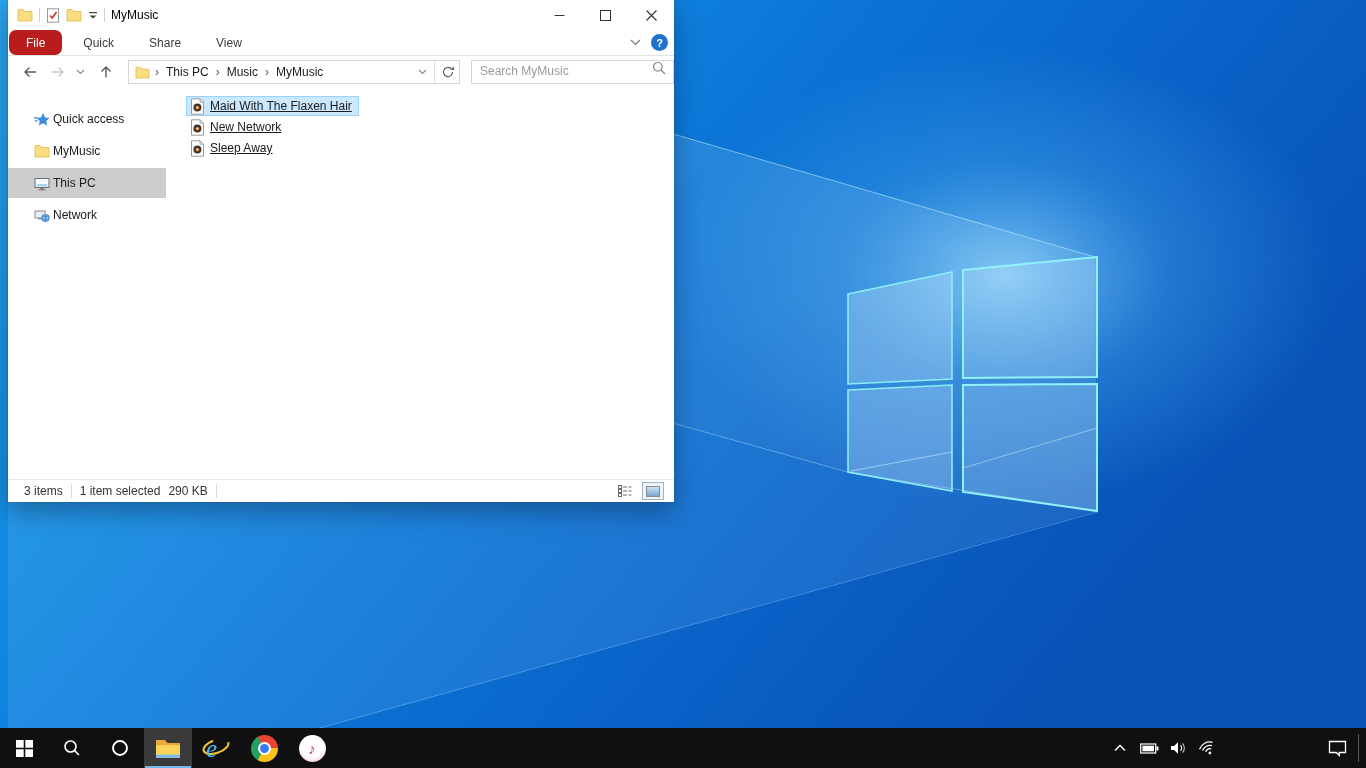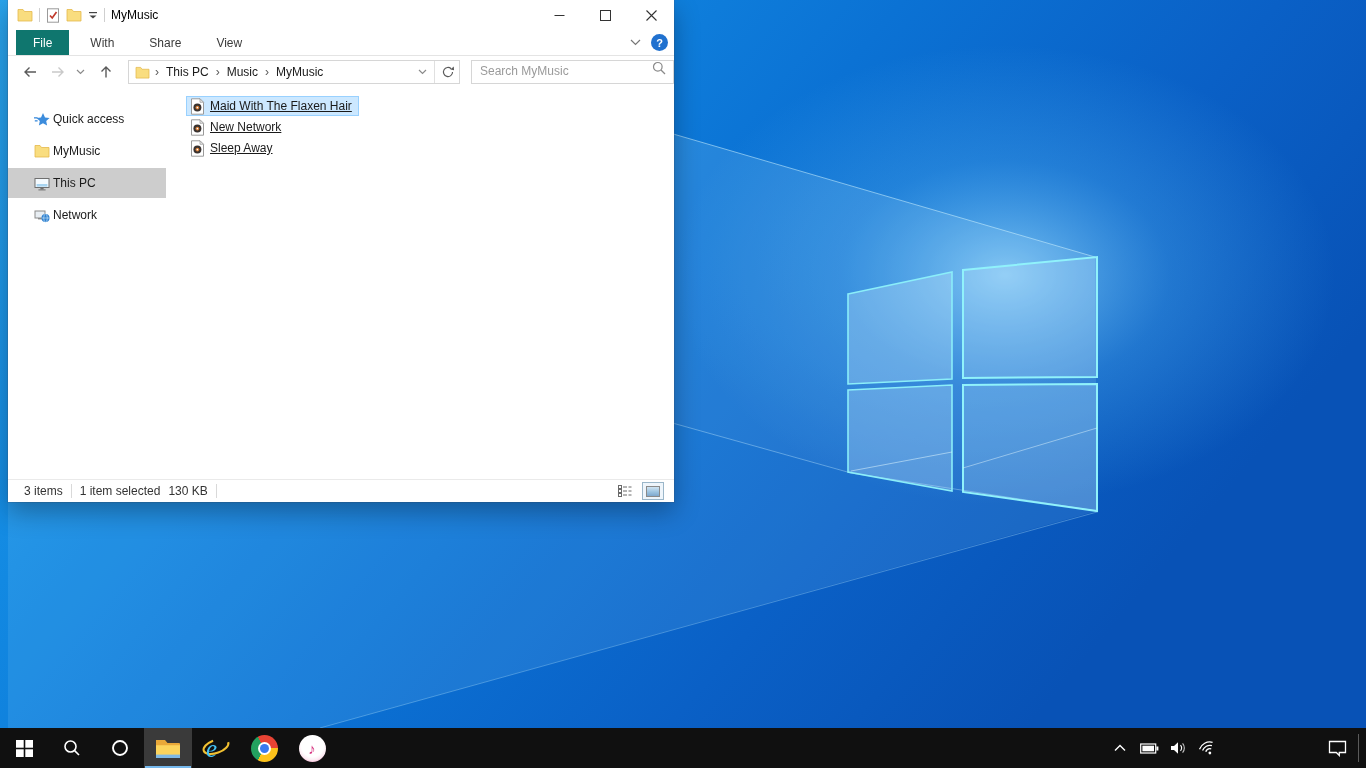--- a/index.html
+++ b/index.html
@@ -13,21 +13,21 @@
 
   .titlebar { position:absolute; left:0; top:0; right:0; height:30px; background:#fff; display:flex; align-items:center; }
   .qat { display:flex; align-items:center; gap:6px; padding-left:9px; }
   .vsep { width:1px; height:14px; background:#cfcfcf; }
   .title-text { margin-left:6px; font-size:12px; color:#000; }
   .win-controls { margin-left:auto; display:flex; height:30px; }
   .wc-btn { width:46px; height:30px; display:flex; align-items:center; justify-content:center; }
 
   .tabrow { position:absolute; left:0; top:30px; right:0; height:26px; background:#fff; border-bottom:1px solid #e4e4e4; display:flex; align-items:stretch; }
   .tab { display:flex; align-items:center; padding:0 14px; color:#3b3b3b; }
-  .tab.file { background:#0f766e; color:#fff; margin-left:8px; padding:0 17px; }
+  .tab.file { background:#b91c1c; color:#fff; margin-left:1px; padding:0 17px;border-radius:7px; }
   .tab.plain { margin-left:7px; }
   .tabrow-right { margin-left:auto; display:flex; align-items:center; gap:10px; padding-right:6px; }
   .help-badge { width:17px; height:17px; border-radius:50%; background:#2071cf; color:#fff; font-size:11px; font-weight:bold;
                 display:flex; align-items:center; justify-content:center; }
 
   .addr-row { position:absolute; left:0; top:56px; right:0; height:32px; background:#fff; display:flex; align-items:center; }
   .nav-ico { display:flex; align-items:center; justify-content:center; }
   .back { margin-left:12px; width:20px; } .fwd { margin-left:8px; width:20px; }
   .hist { margin-left:6px; width:12px; } .up { margin-left:10px; width:20px; }
   .addr-box { margin-left:12px; width:332px; height:24px; border:1px solid #d6d6d6; background:#fff; display:flex; align-items:center; }
@@ -153,21 +153,21 @@
       <div class="wc-btn">
           <svg width="11" height="11" viewBox="0 0 11 11">
             <path d="M0.5 0.5l10 10M10.5 0.5l-10 10" stroke="#333" stroke-width="1.1"></path>
           </svg>
         </div>
     </div>
   </div>
 
   <div class="tabrow">
     <div class="tab file">File</div>
-    <div class="tab plain">With</div>
+    <div class="tab plain">Quick</div>
     <div class="tab plain">Share</div>
     <div class="tab plain">View</div>
     <div class="tabrow-right">
       <svg width="11" height="7" viewBox="0 0 11 7">
           <path d="M1 1l4.5 4.5L10 1" stroke="#777" stroke-width="1.2" fill="none"></path>
         </svg>
       <div class="help-badge">?</div>
     </div>
   </div>
 
@@ -298,21 +298,21 @@
           </svg>
         <span>Sleep Away</span>
       </div>
     </div>
   </div>
 
   <div class="statusbar">
     <span class="sb-text sb-first">3 items</span>
     <span class="sb-div"></span>
     <span class="sb-text">1 item selected</span>
-    <span class="sb-text" style="padding-left:0">130 KB</span>
+    <span class="sb-text" style="padding-left:0">290 KB</span>
     <span class="sb-div"></span>
     <div class="view-btns">
       <span class="vb">
           <svg width="14" height="12" viewBox="0 0 14 12">
             <rect x="0.5" y="0.5" width="3" height="3" fill="none" stroke="#6a6a6a"></rect>
             <rect x="0.5" y="4.5" width="3" height="3" fill="none" stroke="#6a6a6a"></rect>
             <rect x="0.5" y="8.5" width="3" height="3" fill="none" stroke="#6a6a6a"></rect>
             <line x1="5" y1="2" x2="9" y2="2" stroke="#6a6a6a"></line>
             <line x1="10.5" y1="2" x2="13.5" y2="2" stroke="#6a6a6a"></line>
             <line x1="5" y1="6" x2="9" y2="6" stroke="#6a6a6a"></line>

